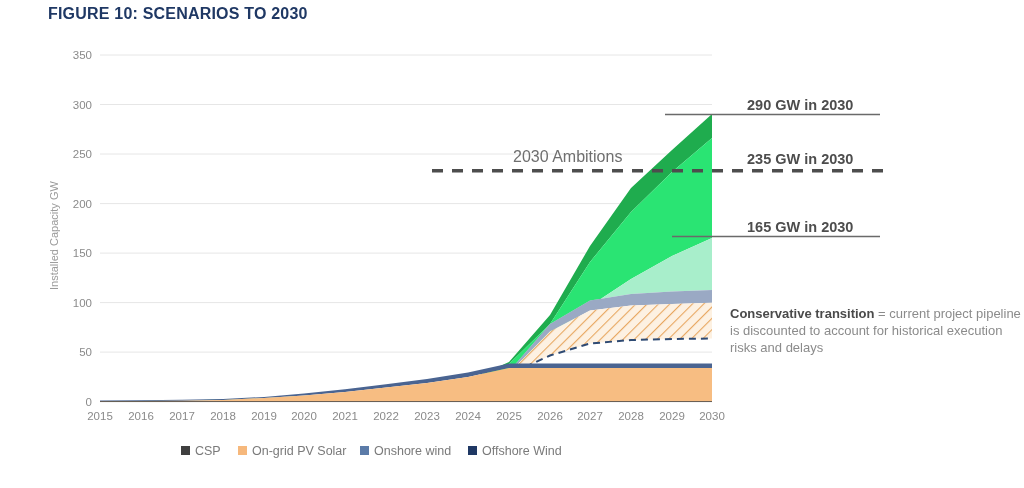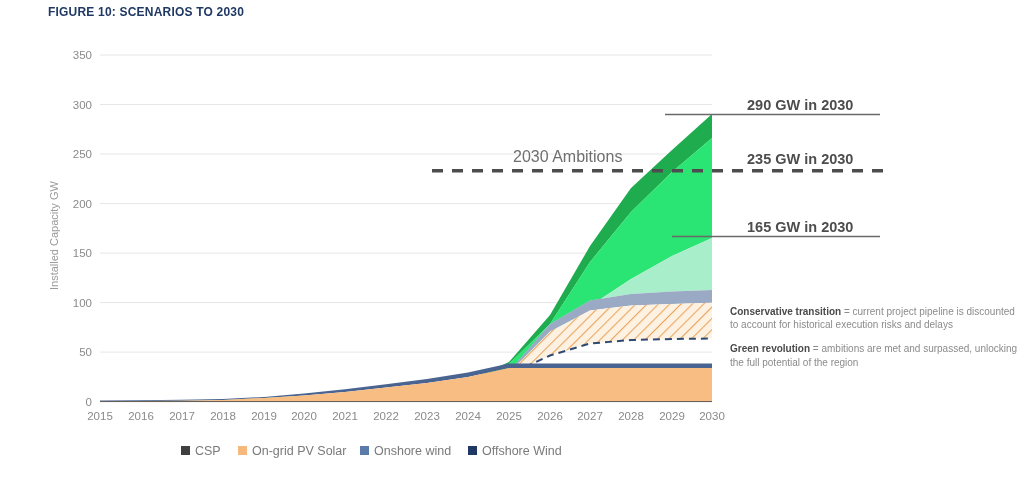--- a/index.html
+++ b/index.html
@@ -7,21 +7,21 @@
   body {
     width:1024px; height:488px;
     background:#ffffff;
     font-family:"Liberation Sans", sans-serif;
     overflow:hidden;
     position:relative;
   }
   #figure-title {
     position:absolute;
     left:48px; top:5px;
-    font-size:12px;
+    font-size:16px;
     font-weight:bold;
     color:#1f3864;
     letter-spacing:0.2px;
     white-space:nowrap;
   }
   #chart-wrap {
     position:absolute;
     left:0; top:0; width:920px; height:488px;
   }
   svg { display:block; }
@@ -48,21 +48,21 @@
   }
   .legend-label {
     font-family:"Liberation Sans", sans-serif;
     font-size:12.5px;
     fill:#7a7a7a;
   }
   #notes {
     position:absolute;
     left:730px; top:305px;
     width:292px;
-    font-size:10px;
+    font-size:13px;
     line-height:1.32;
     color:#8b8b8b;
   }
   #notes .note { margin-bottom:11px; }
   #notes .note:last-child { margin-bottom:0; }
   #notes b { color:#4a4a4a; font-weight:bold; }
 </style>
 </head>
 <body>
 
@@ -175,16 +175,13 @@
     <rect x="468" y="446" width="9" height="9" fill="#1f3864"></rect>
     <text class="legend-label" x="482" y="455">Offshore Wind</text>
   </g>
 </svg>
 </div>
 
 <div id="notes">
   <div class="note">
     <b>Conservative transition</b><span> = </span><span>current project pipeline is discounted to account for historical execution risks and delays</span>
   </div>
-  <div class="note">
-    <b>Green revolution</b><span> = </span><span>ambitions are met and surpassed, unlocking the full potential of the region</span>
-  </div>
 </div>
 
 </body></html>

